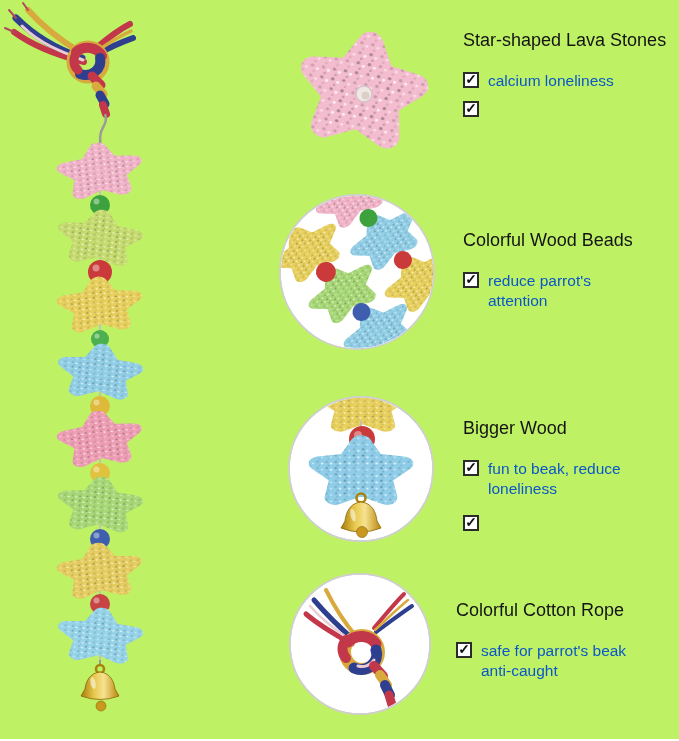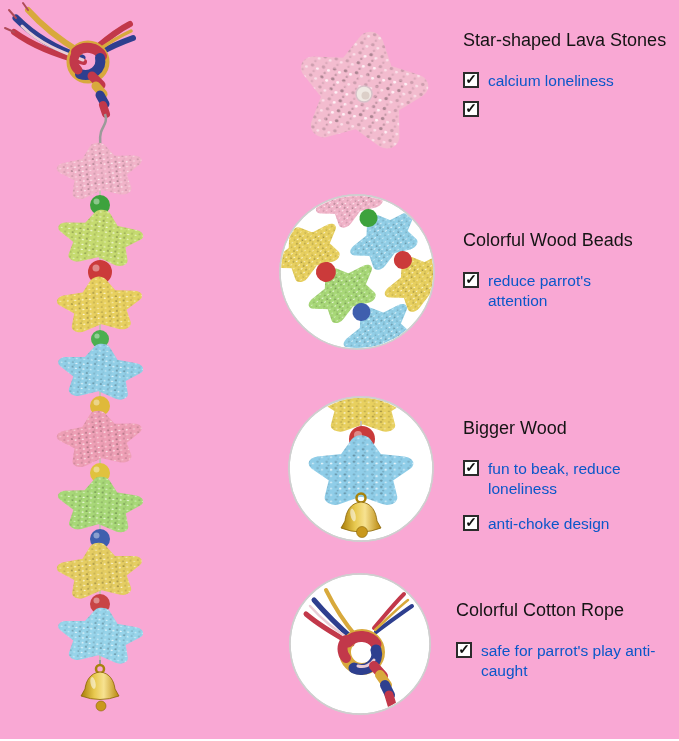--- a/index.html
+++ b/index.html
@@ -1,17 +1,17 @@
 <!DOCTYPE html>
 <html><head>
 <meta charset="utf-8">
 <style>
   *{margin:0;padding:0;box-sizing:border-box}
   body{font-family:"Liberation Sans",sans-serif;background:#ffffff}
-  .canvas{position:relative;width:679px;height:739px;background:#f9a8d4;overflow:hidden}
+  .canvas{position:relative;width:679px;height:739px;background:#bef264;overflow:hidden}
   .abs{position:absolute}
   .toy{left:0;top:0}
   .callout{position:absolute}
   .c1{left:284px;top:14px}
   .c2{left:277px;top:192px}
   .c3{left:286px;top:394px}
   .c4{left:288px;top:572px}
   .feat{position:absolute}
   .s1{left:463px;top:30px}
   .s2{left:463px;top:230px}
@@ -289,27 +289,26 @@
     <div class="item item-a">
       <span class="cb">
           <i>✓</i>
         </span>
       <span class="txt">fun to beak, reduce loneliness</span>
     </div>
     <div class="item">
       <span class="cb">
           <i>✓</i>
         </span>
-      <span class="txt">anti-choke design</span>
     </div>
   </section>
 
   <section class="feat s4">
     <h2>Colorful Cotton Rope</h2>
     <div class="item">
       <span class="cb">
           <i>✓</i>
         </span>
-      <span class="txt">safe for parrot's play anti-caught</span>
+      <span class="txt">safe for parrot's beak anti-caught</span>
     </div>
   </section>
 
 </div>
 
 </body></html>

